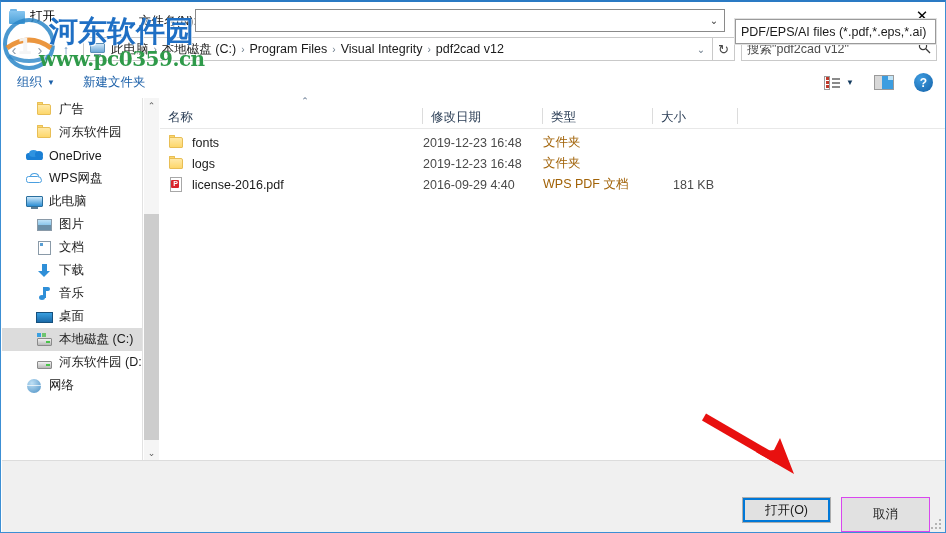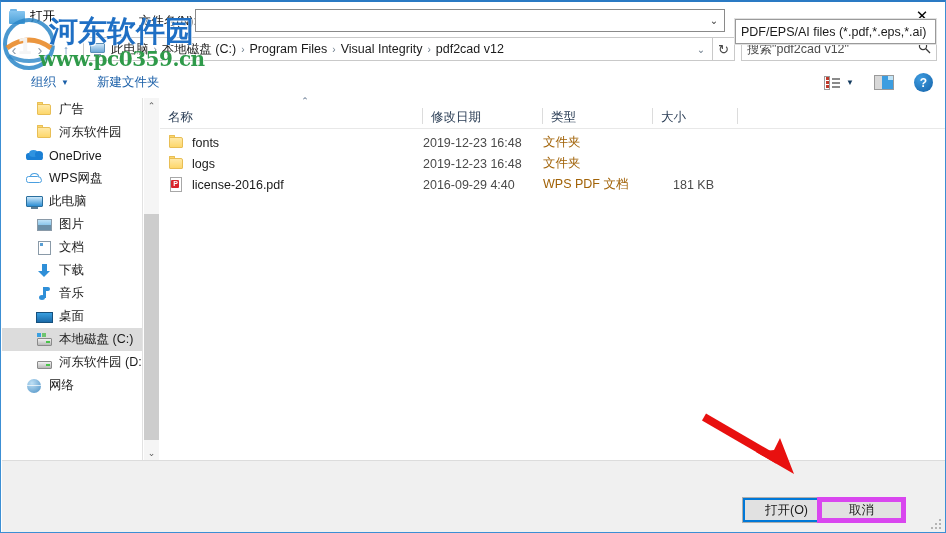--- a/index.html
+++ b/index.html
@@ -97,21 +97,21 @@
 
   
   #cmdbar {
     position:absolute; left:0; top:65px; width:944px; height:31px;
     background:#ffffff; display:flex; align-items:center;
   }
   .cmd {
     color:#1a5fa8; font-size:12.5px; display:flex; align-items:center;
     padding:3px 6px; flex:0 0 auto;
   }
-  #cmd-org { margin-left:24px;justify-content:flex-end; }
+  #cmd-org { margin-left:10px;justify-content:flex-end; }
   #cmd-new { margin-left:16px; }
   .caret-dn { font-size:8px; margin-left:5px; color:#1a5fa8; }
   #cmd-right { margin-left:auto; display:flex; align-items:center; padding-right:12px; }
   #view-icon { width:16px; height:14px; position:relative; }
   #view-icon .bd { position:absolute; left:0; top:0; width:6px; height:14px; border:1px solid #9a9a9a; }
   #view-icon .d1,#view-icon .d2,#view-icon .d3 { position:absolute; left:1.5px; width:3px; height:3px; background:#c0392b; }
   #view-icon .d1 { top:1.5px; } #view-icon .d2 { top:5.5px; } #view-icon .d3 { top:9.5px; }
   #view-icon .l1,#view-icon .l2,#view-icon .l3 { position:absolute; left:8px; height:2px; background:#8a8a8a; }
   #view-icon .l1 { top:2px; width:8px; } #view-icon .l2 { top:6px; width:8px; } #view-icon .l3 { top:10px; width:8px; }
   #view-caret { font-size:8px; margin-left:6px; color:#123a5e; }
@@ -302,22 +302,22 @@
     white-space:nowrap; overflow:hidden;
   }
   #open-btn {
     position:absolute; left:741px; top:495px; width:89px; height:26px;
     background:#e1e1e1; border:1px solid #adadad; outline:2px solid #0078d7;
     outline-offset:-3px;
     font-family:"Liberation Sans",sans-serif; font-size:12.5px; color:#1a1a1a;
     display:flex; align-items:center; justify-content:center;
   }
   #cancel-btn {
-    position:absolute; left:816px; top:495px; width:89px; height:26px;
-    background:#e1e1e1; border:5px solid #d946ef;
+    position:absolute; left:840px; top:495px; width:89px; height:35px;
+    background:#e1e1e1; border:1px solid #d946ef;
     font-family:"Liberation Sans",sans-serif; font-size:12.5px; color:#1a1a1a;
     display:flex; align-items:center; justify-content:center;
   }
   #grip { position:absolute; right:4px; bottom:4px; width:10px; height:10px; }
   #grip i { position:absolute; width:2px; height:2px; background:#b4b4b4; }
 
   
   #arrow { position:absolute; left:695px; top:410px; width:120px; height:70px; pointer-events:none; }
 
   

